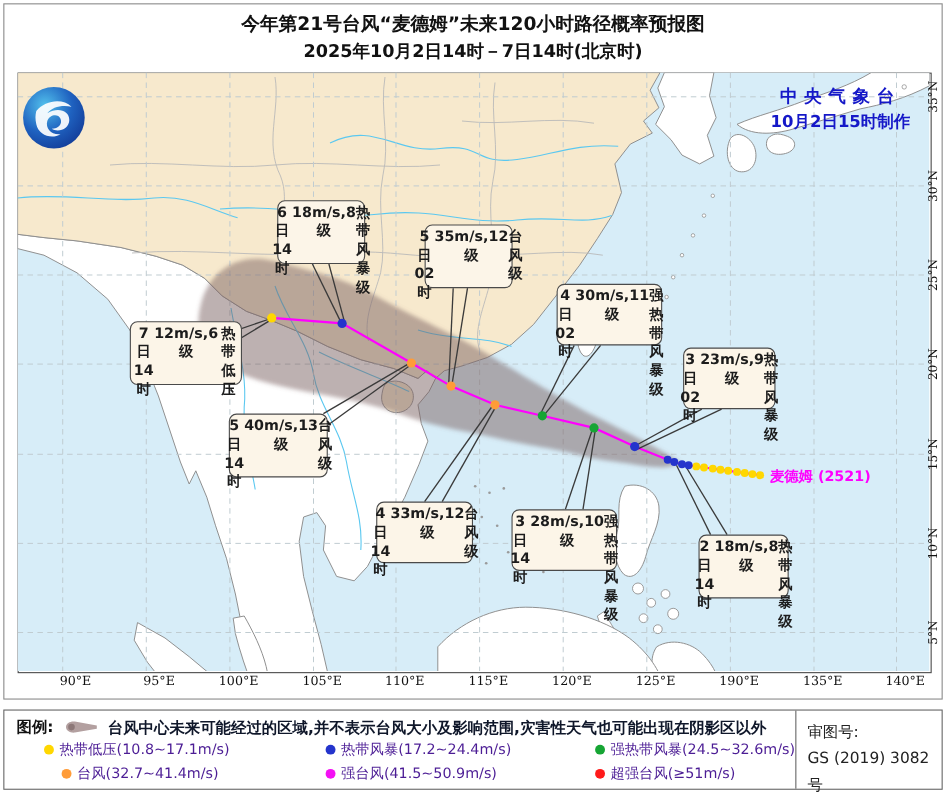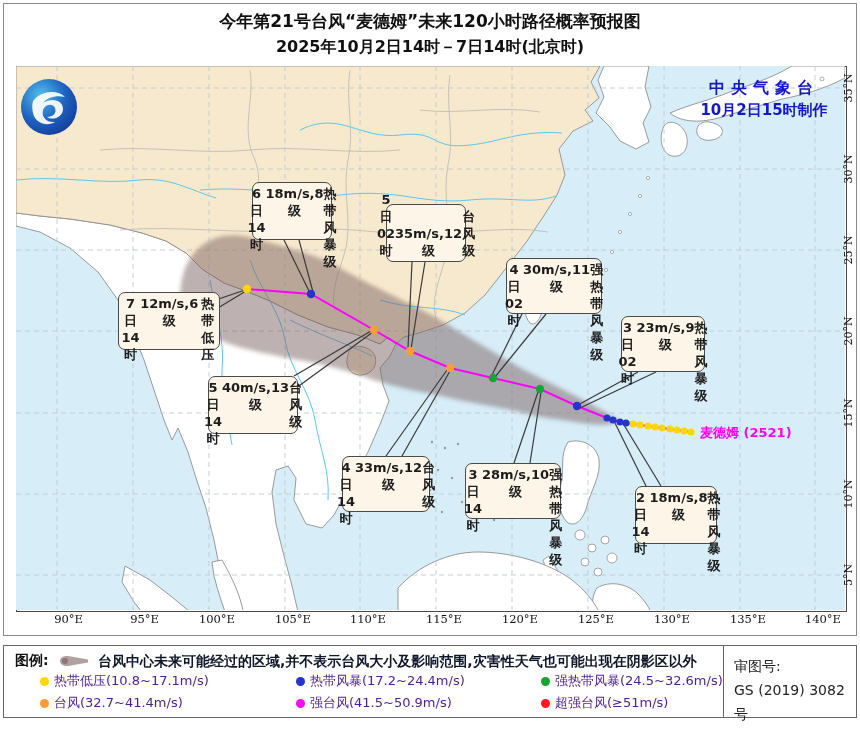--- a/index.html
+++ b/index.html
@@ -221,21 +221,21 @@
       <span>热带低压(10.8~17.1m/s)</span>
     </div>
     <div class="legend-item" style="left: 292px; top: 26px;">
       <span class="legend-dot" style="background: rgb(36, 52, 204);"></span>
       <span>热带风暴(17.2~24.4m/s)</span>
     </div>
     <div class="legend-item" style="left: 537px; top: 26px;">
       <span class="legend-dot" style="background: rgb(22, 165, 52);"></span>
       <span>强热带风暴(24.5~32.6m/s)</span>
     </div>
-    <div class="legend-item" style="left: 36px; top: 48px;">
+    <div class="legend-item" style="left: 52px; top: 48px;">
       <span class="legend-dot" style="background: rgb(255, 156, 56);"></span>
       <span>台风(32.7~41.4m/s)</span>
     </div>
     <div class="legend-item" style="left: 292px; top: 48px;">
       <span class="legend-dot" style="background: rgb(244, 16, 244);"></span>
       <span>强台风(41.5~50.9m/s)</span>
     </div>
     <div class="legend-item" style="left: 537px; top: 48px;">
       <span class="legend-dot" style="background: rgb(255, 26, 26);"></span>
       <span>超强台风(≥51m/s)</span>
@@ -260,21 +260,21 @@
 <div class="callout" style="left: 506px; top: 258px; width: 96px; height: 56px;">
     <div>4日02时</div>
     <div>30m/s,11级</div>
     <div>强热带风暴级</div>
   </div>
 <div class="callout" style="left: 342px; top: 456px; width: 88px; height: 56px;">
     <div>4日14时</div>
     <div>33m/s,12级</div>
     <div>台风级</div>
   </div>
-<div class="callout" style="left: 386px; top: 204px; width: 80px; height: 58px; align-items: flex-end;">
+<div class="callout" style="left: 386px; top: 204px; width: 80px; height: 58px;">
     <div>5日02时</div>
     <div>35m/s,12级</div>
     <div>台风级</div>
   </div>
 <div class="callout" style="left: 208px; top: 376px; width: 90px; height: 58px;">
     <div>5日14时</div>
     <div>40m/s,13级</div>
     <div>台风级</div>
   </div>
 <div class="callout" style="left: 252px; top: 182px; width: 80px; height: 58px;">
@@ -288,21 +288,21 @@
     <div>热带低压</div>
   </div>
 <div class="lon-label" style="left: 31px;">90°E</div>
 <div class="lon-label" style="left: 107px;">95°E</div>
 <div class="lon-label" style="left: 183px;">100°E</div>
 <div class="lon-label" style="left: 259px;">105°E</div>
 <div class="lon-label" style="left: 334px;">110°E</div>
 <div class="lon-label" style="left: 410px;">115°E</div>
 <div class="lon-label" style="left: 486px;">120°E</div>
 <div class="lon-label" style="left: 562px;">125°E</div>
-<div class="lon-label" style="left: 638px;">130°E</div>
+<div class="lon-label" style="left: 638px;">190°E</div>
 <div class="lon-label" style="left: 714px;">135°E</div>
 <div class="lon-label" style="left: 789px;">140°E</div>
 <div class="lat-label" style="left: 827px; top: 81px;">35°N</div>
 <div class="lat-label" style="left: 827px; top: 162px;">30°N</div>
 <div class="lat-label" style="left: 827px; top: 243px;">25°N</div>
 <div class="lat-label" style="left: 827px; top: 324px;">20°N</div>
 <div class="lat-label" style="left: 827px; top: 406px;">15°N</div>
 <div class="lat-label" style="left: 827px; top: 487px;">10°N</div>
 <div class="lat-label" style="left: 827px; top: 568px;">5°N</div>
 

